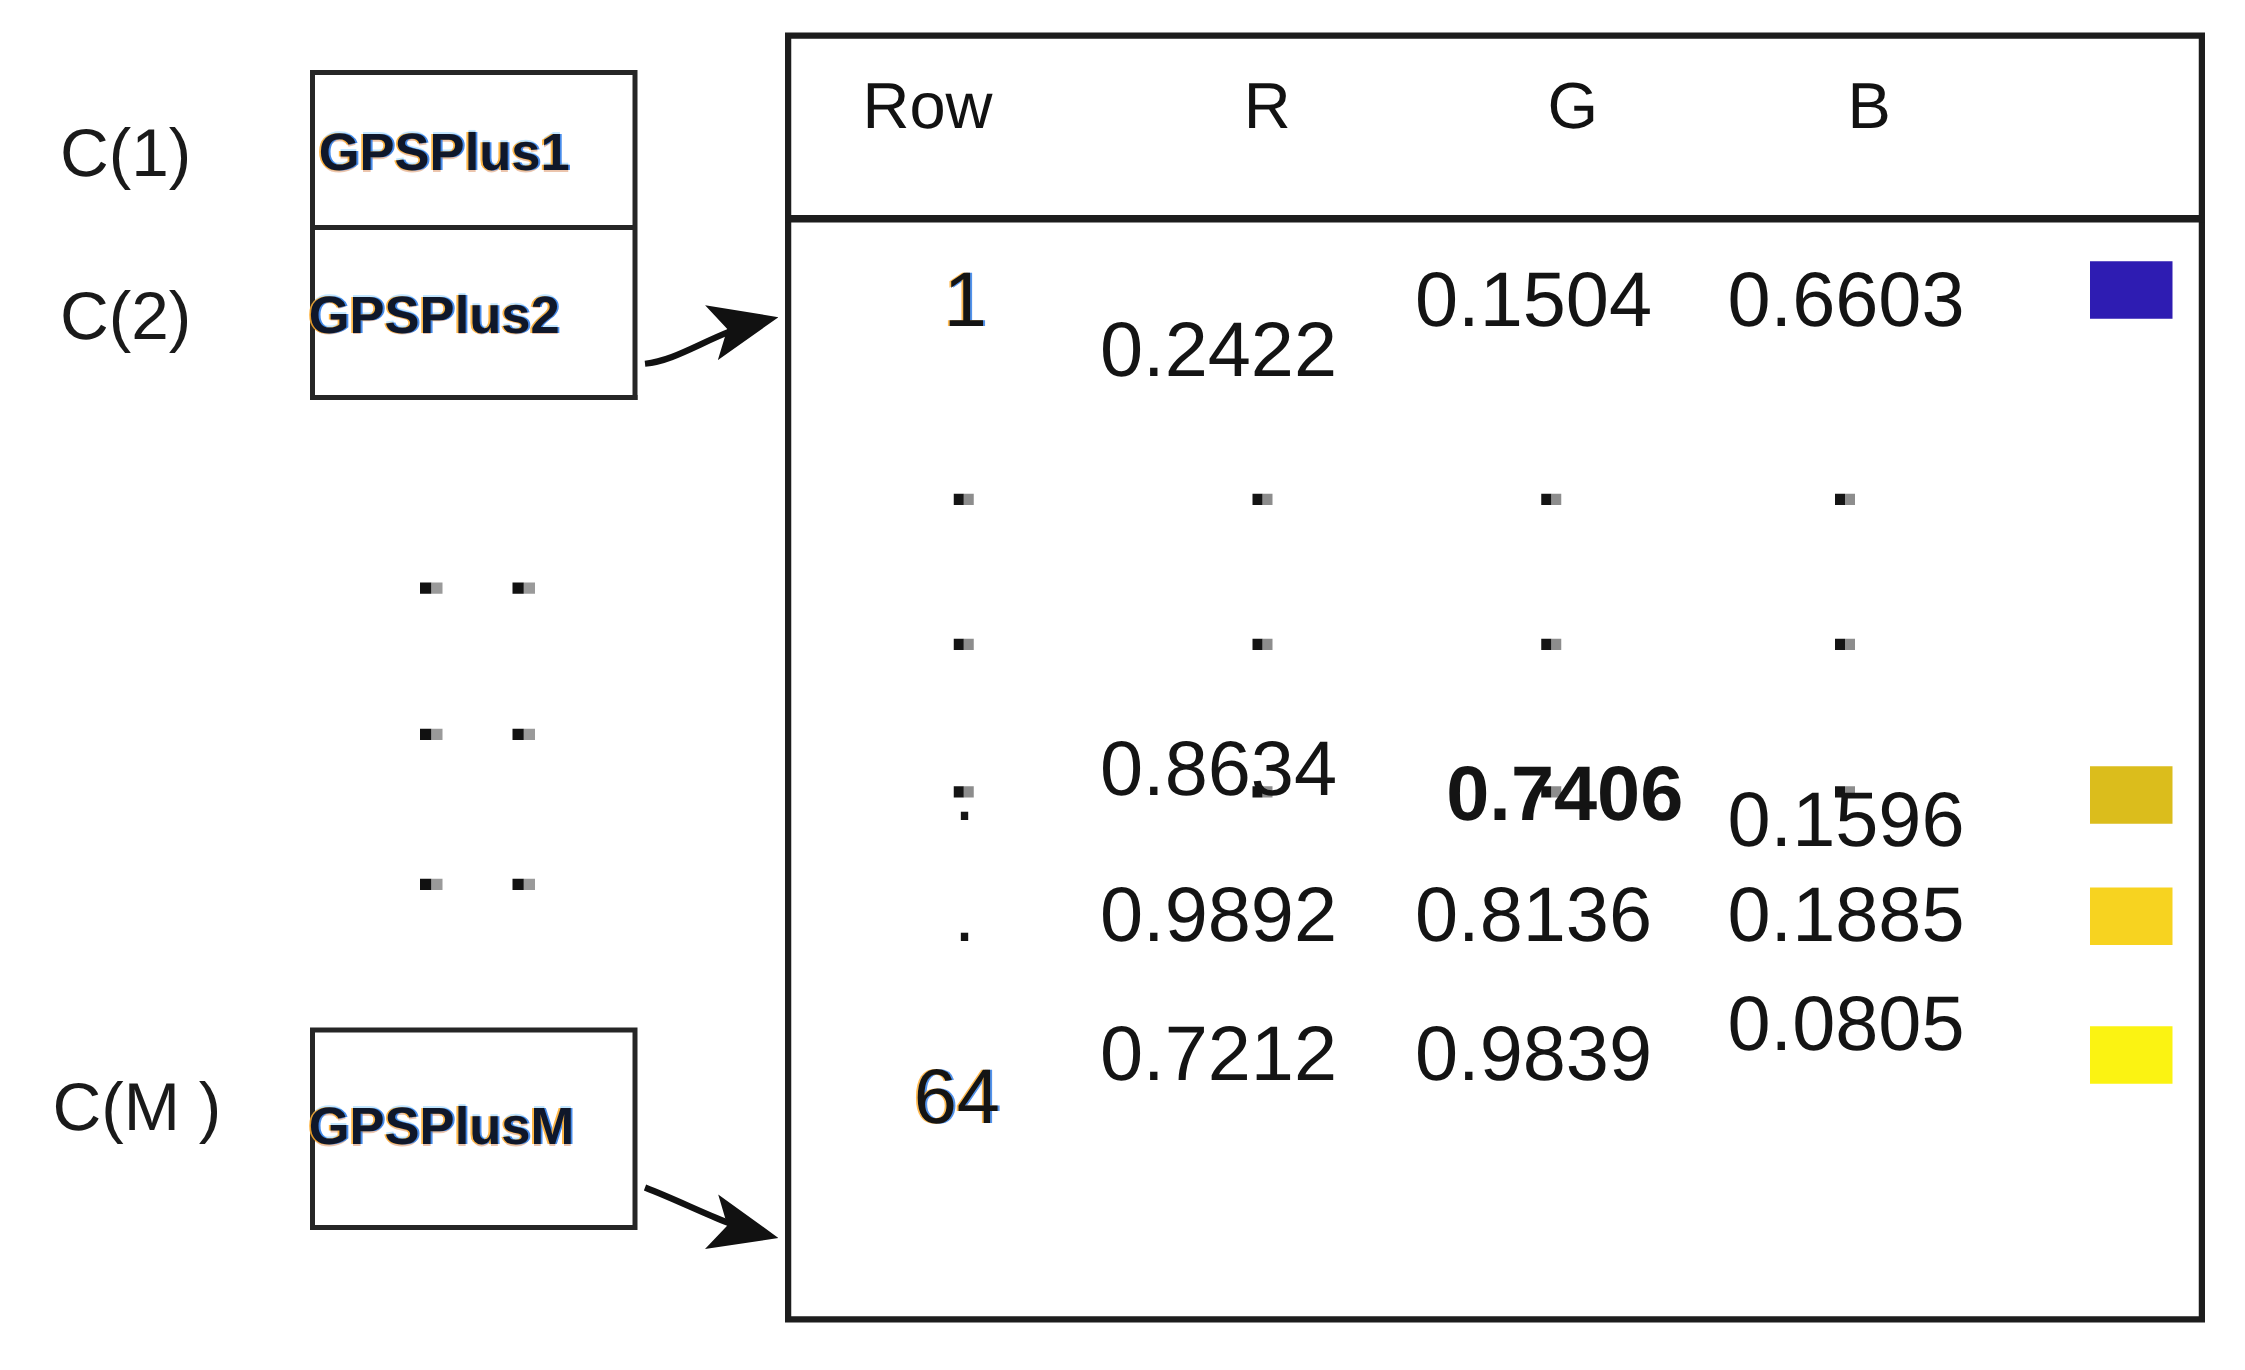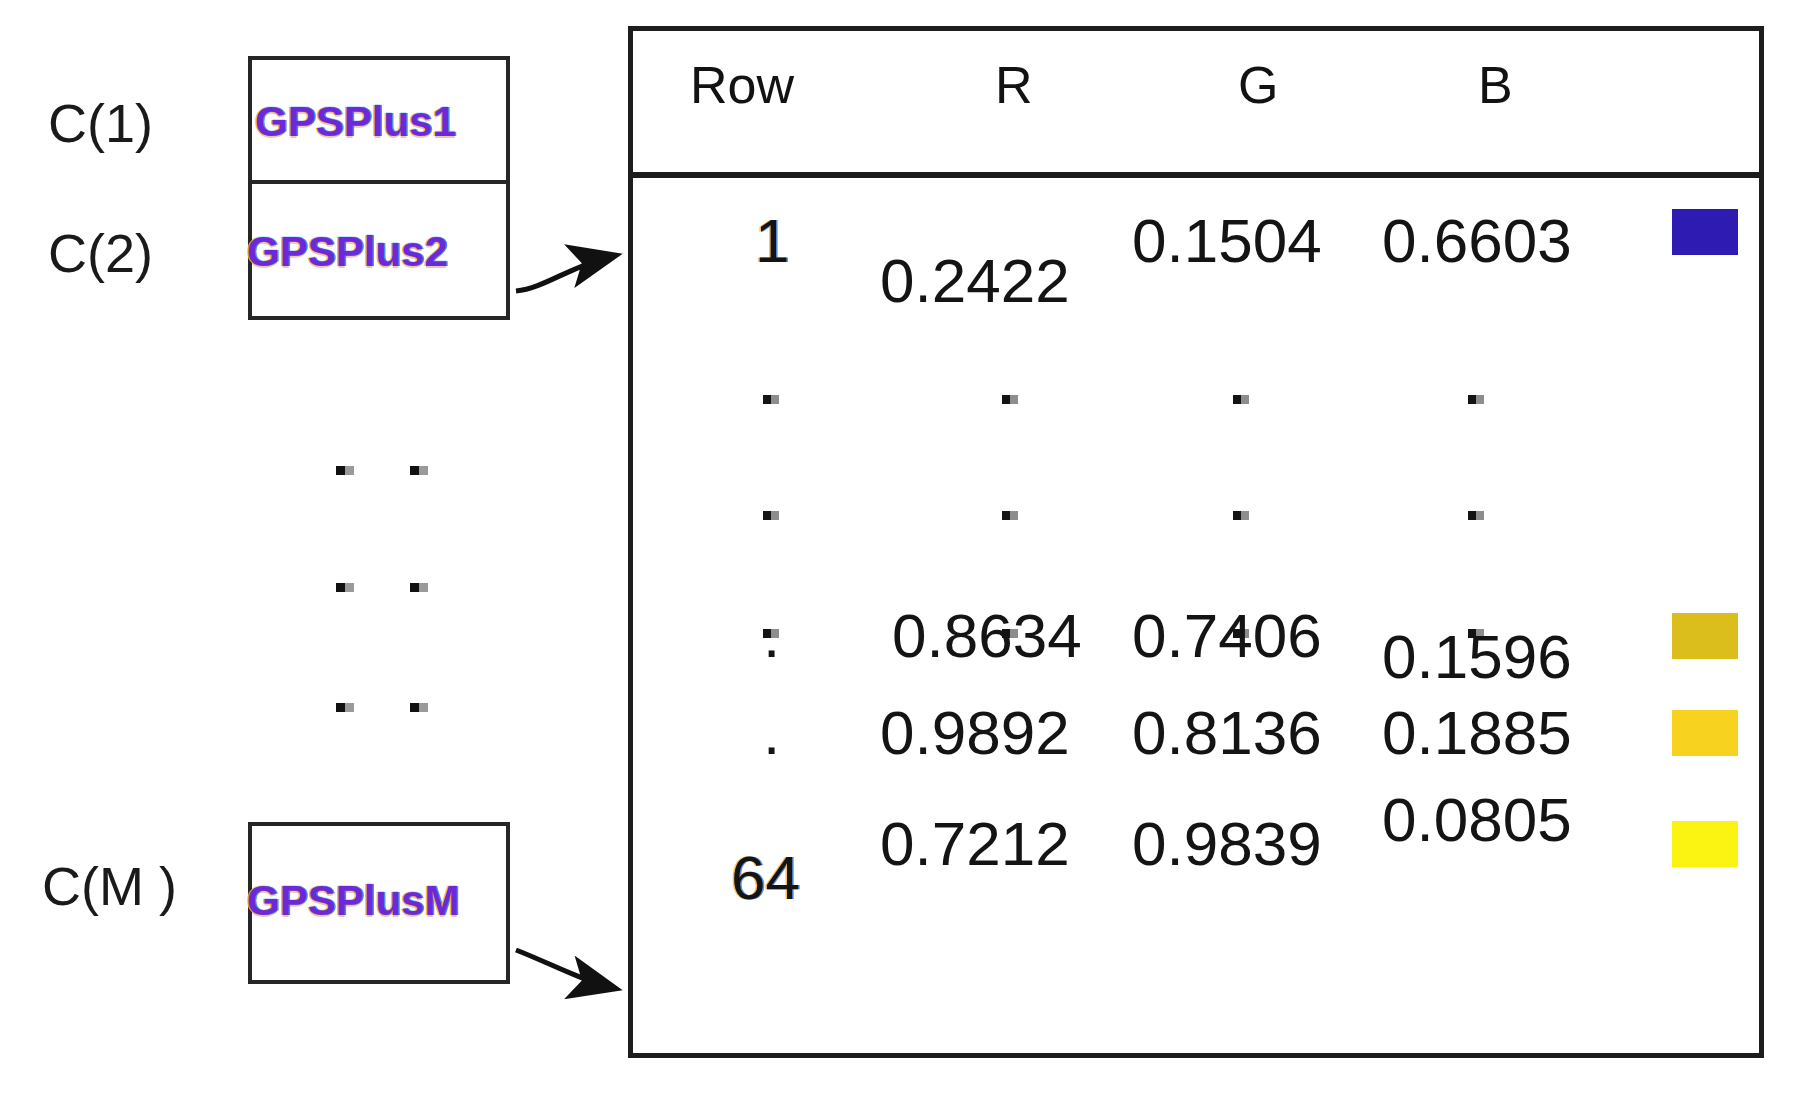--- a/index.html
+++ b/index.html
@@ -36,21 +36,21 @@
     border-bottom-width: 4px;
   }
   .cell-box.stacked-bottom {
     border-top-width: 0px;
   }
   .cell-label {
     position: absolute;
     font-weight: bold;
     font-size: 42px;
     white-space: nowrap;
-    color: #6d28d9;
+    color: #0f172a;
     font-family: "Liberation Sans", sans-serif;
     
     text-shadow:
       -1.5px 0 rgba(255,170,40,0.85),
        1.5px 0 rgba(40,120,230,0.85),
        0 -1.5px rgba(120,200,255,0.45),
        0  1.5px rgba(200,90,20,0.35);
   }
 
   
@@ -167,22 +167,22 @@
 <div class="tdot" style="left:1002px; top:511px;"></div>
 <div class="tdot" style="left:1233px; top:511px;"></div>
 <div class="tdot" style="left:1468px; top:511px;"></div>
 
 <div class="tdot" style="left:763px;  top:629px;"></div>
 <div class="tdot" style="left:1002px; top:629px;"></div>
 <div class="tdot" style="left:1233px; top:629px;"></div>
 <div class="tdot" style="left:1468px; top:629px;"></div>
 
 <div class="td" style="left:763px; top:600px;">.</div>
-<div class="td" style="left:880px; top:600px;margin-left:12px;">0.8634</div>
-<div class="td" style="left:1132px; top:600px;">0.7406</div>
+<div class="td" style="left:880px; top:580px;">0.8634</div>
+<div class="td" style="left:1157px; top:600px;font-weight:bold;">0.7406</div>
 <div class="td" style="left:1382px; top:621px;">0.1596</div>
 <div class="swatch" style="left:1672px; top:613px; background:#dbbd1c;"></div>
 
 <div class="td" style="left:763px; top:697px;">.</div>
 <div class="td" style="left:880px; top:697px;">0.9892</div>
 <div class="td" style="left:1132px; top:697px;">0.8136</div>
 <div class="td" style="left:1382px; top:697px;">0.1885</div>
 <div class="swatch" style="left:1672px; top:710px; background:#f7d320;"></div>
 
 <div class="td rownum-artifact" style="left:731px; top:842px;text-align:center;">64</div>

